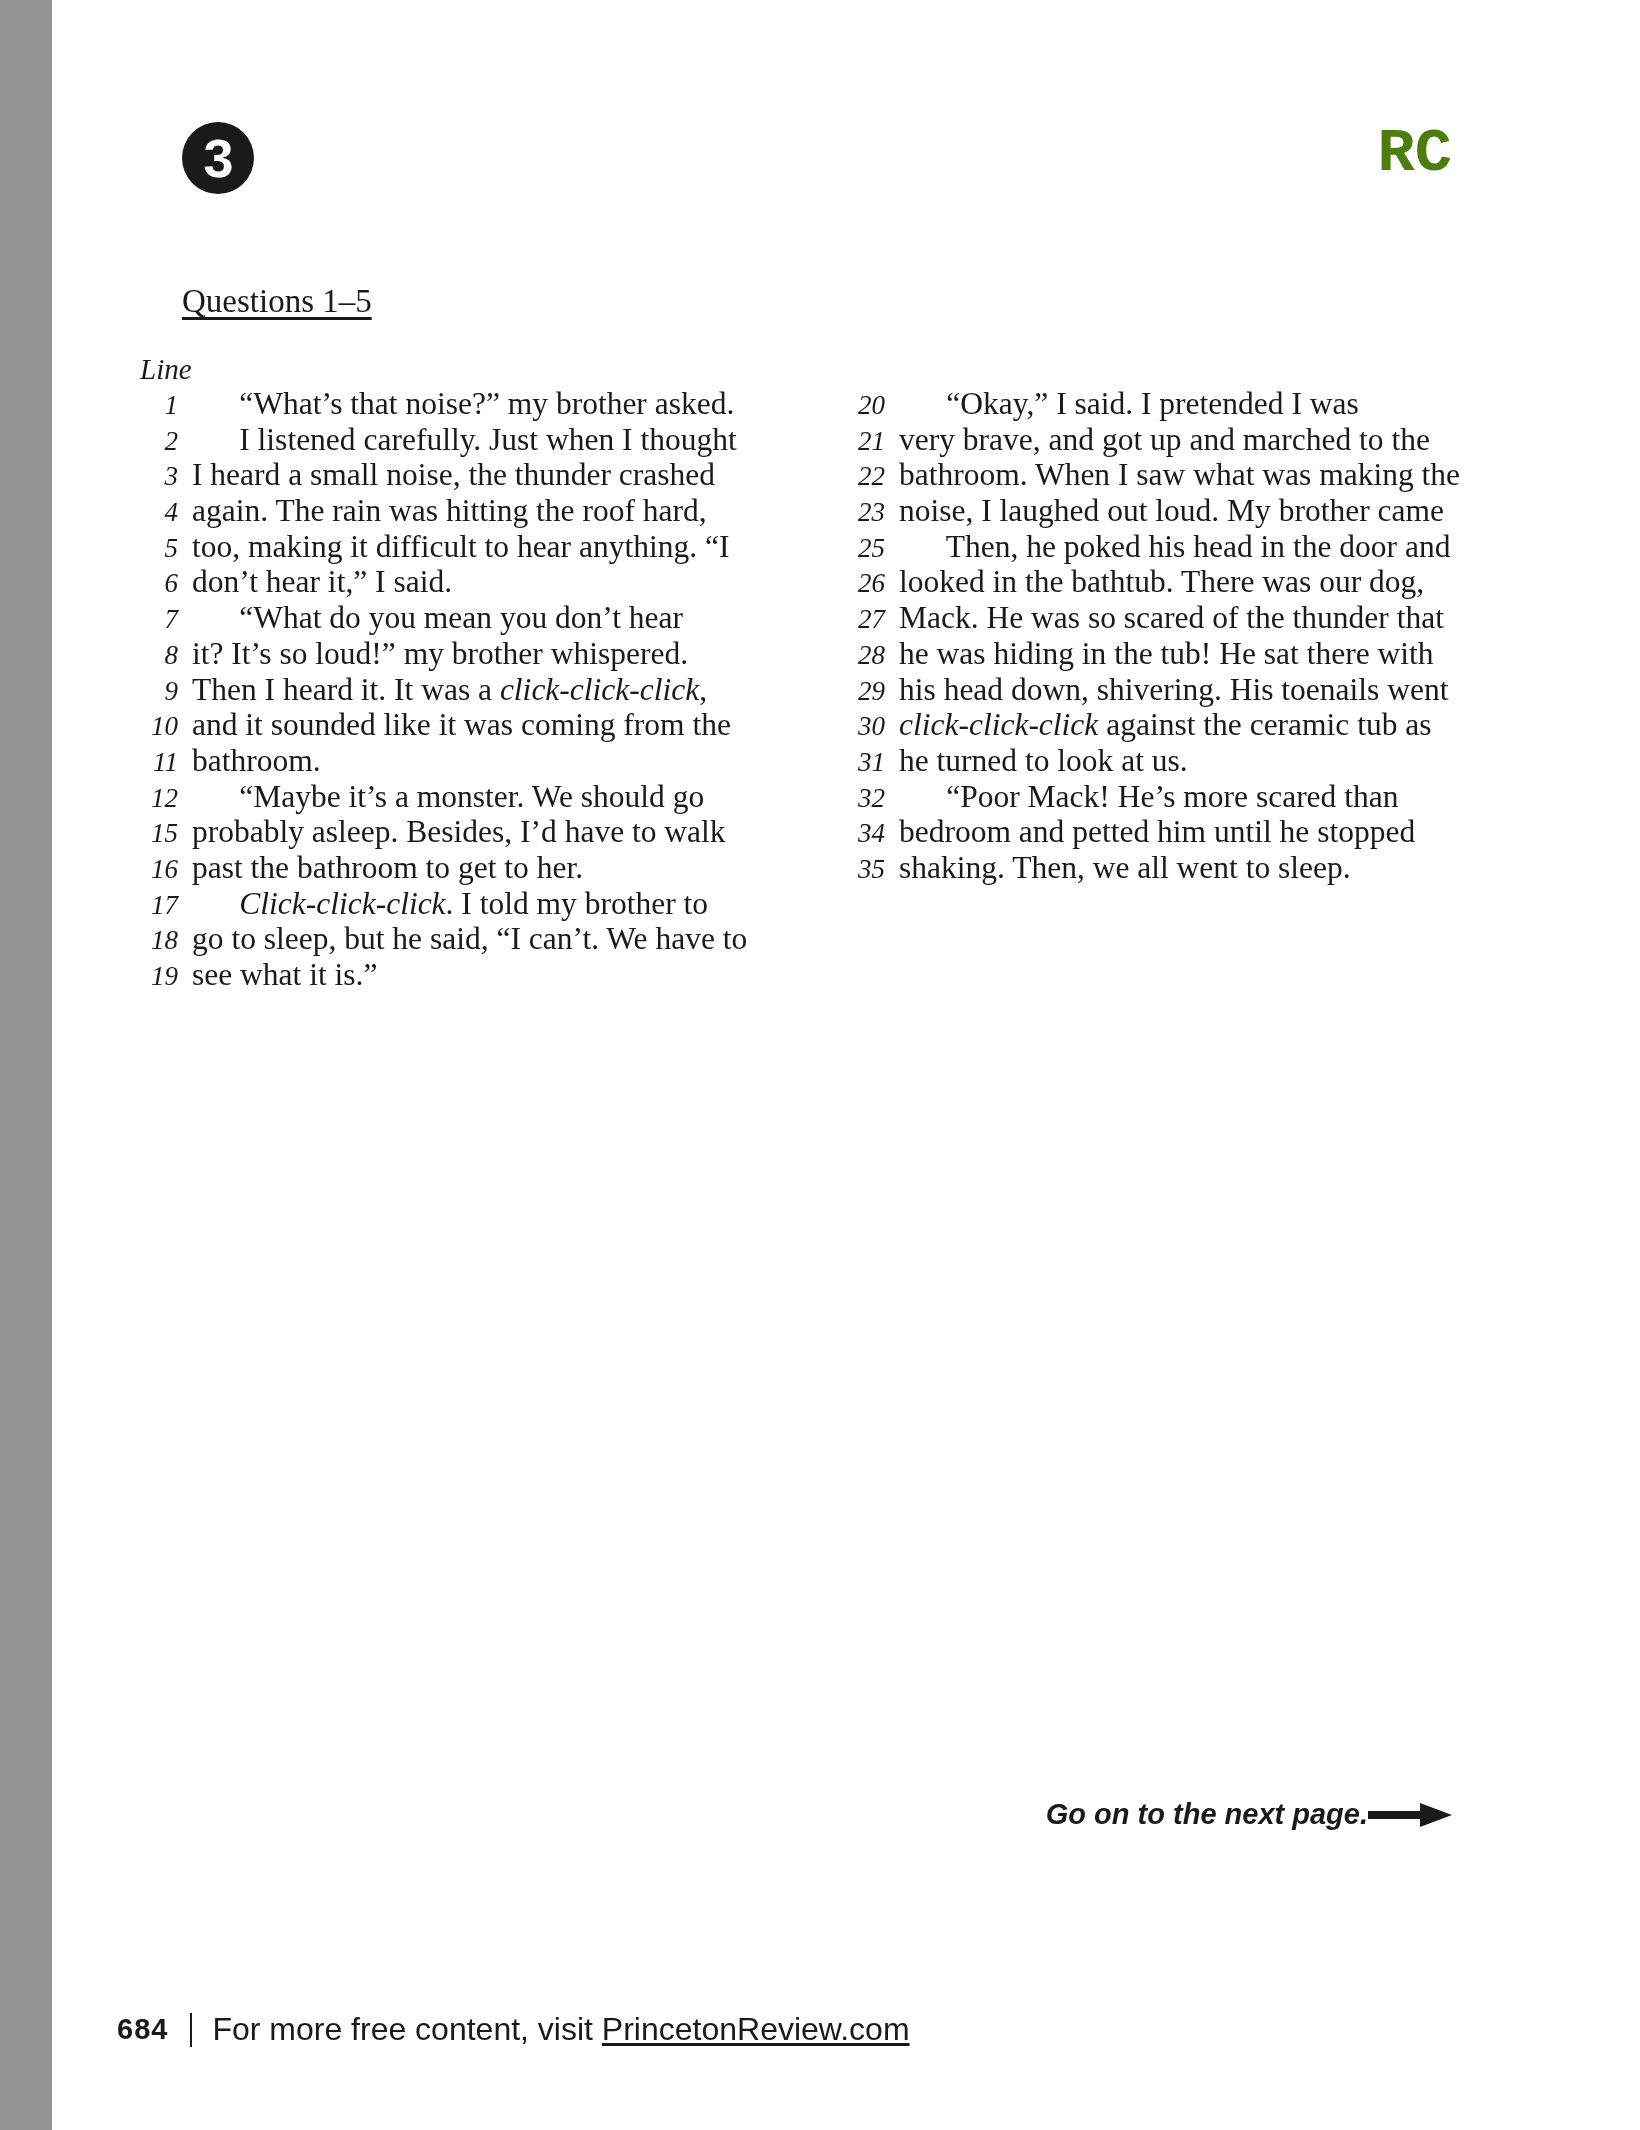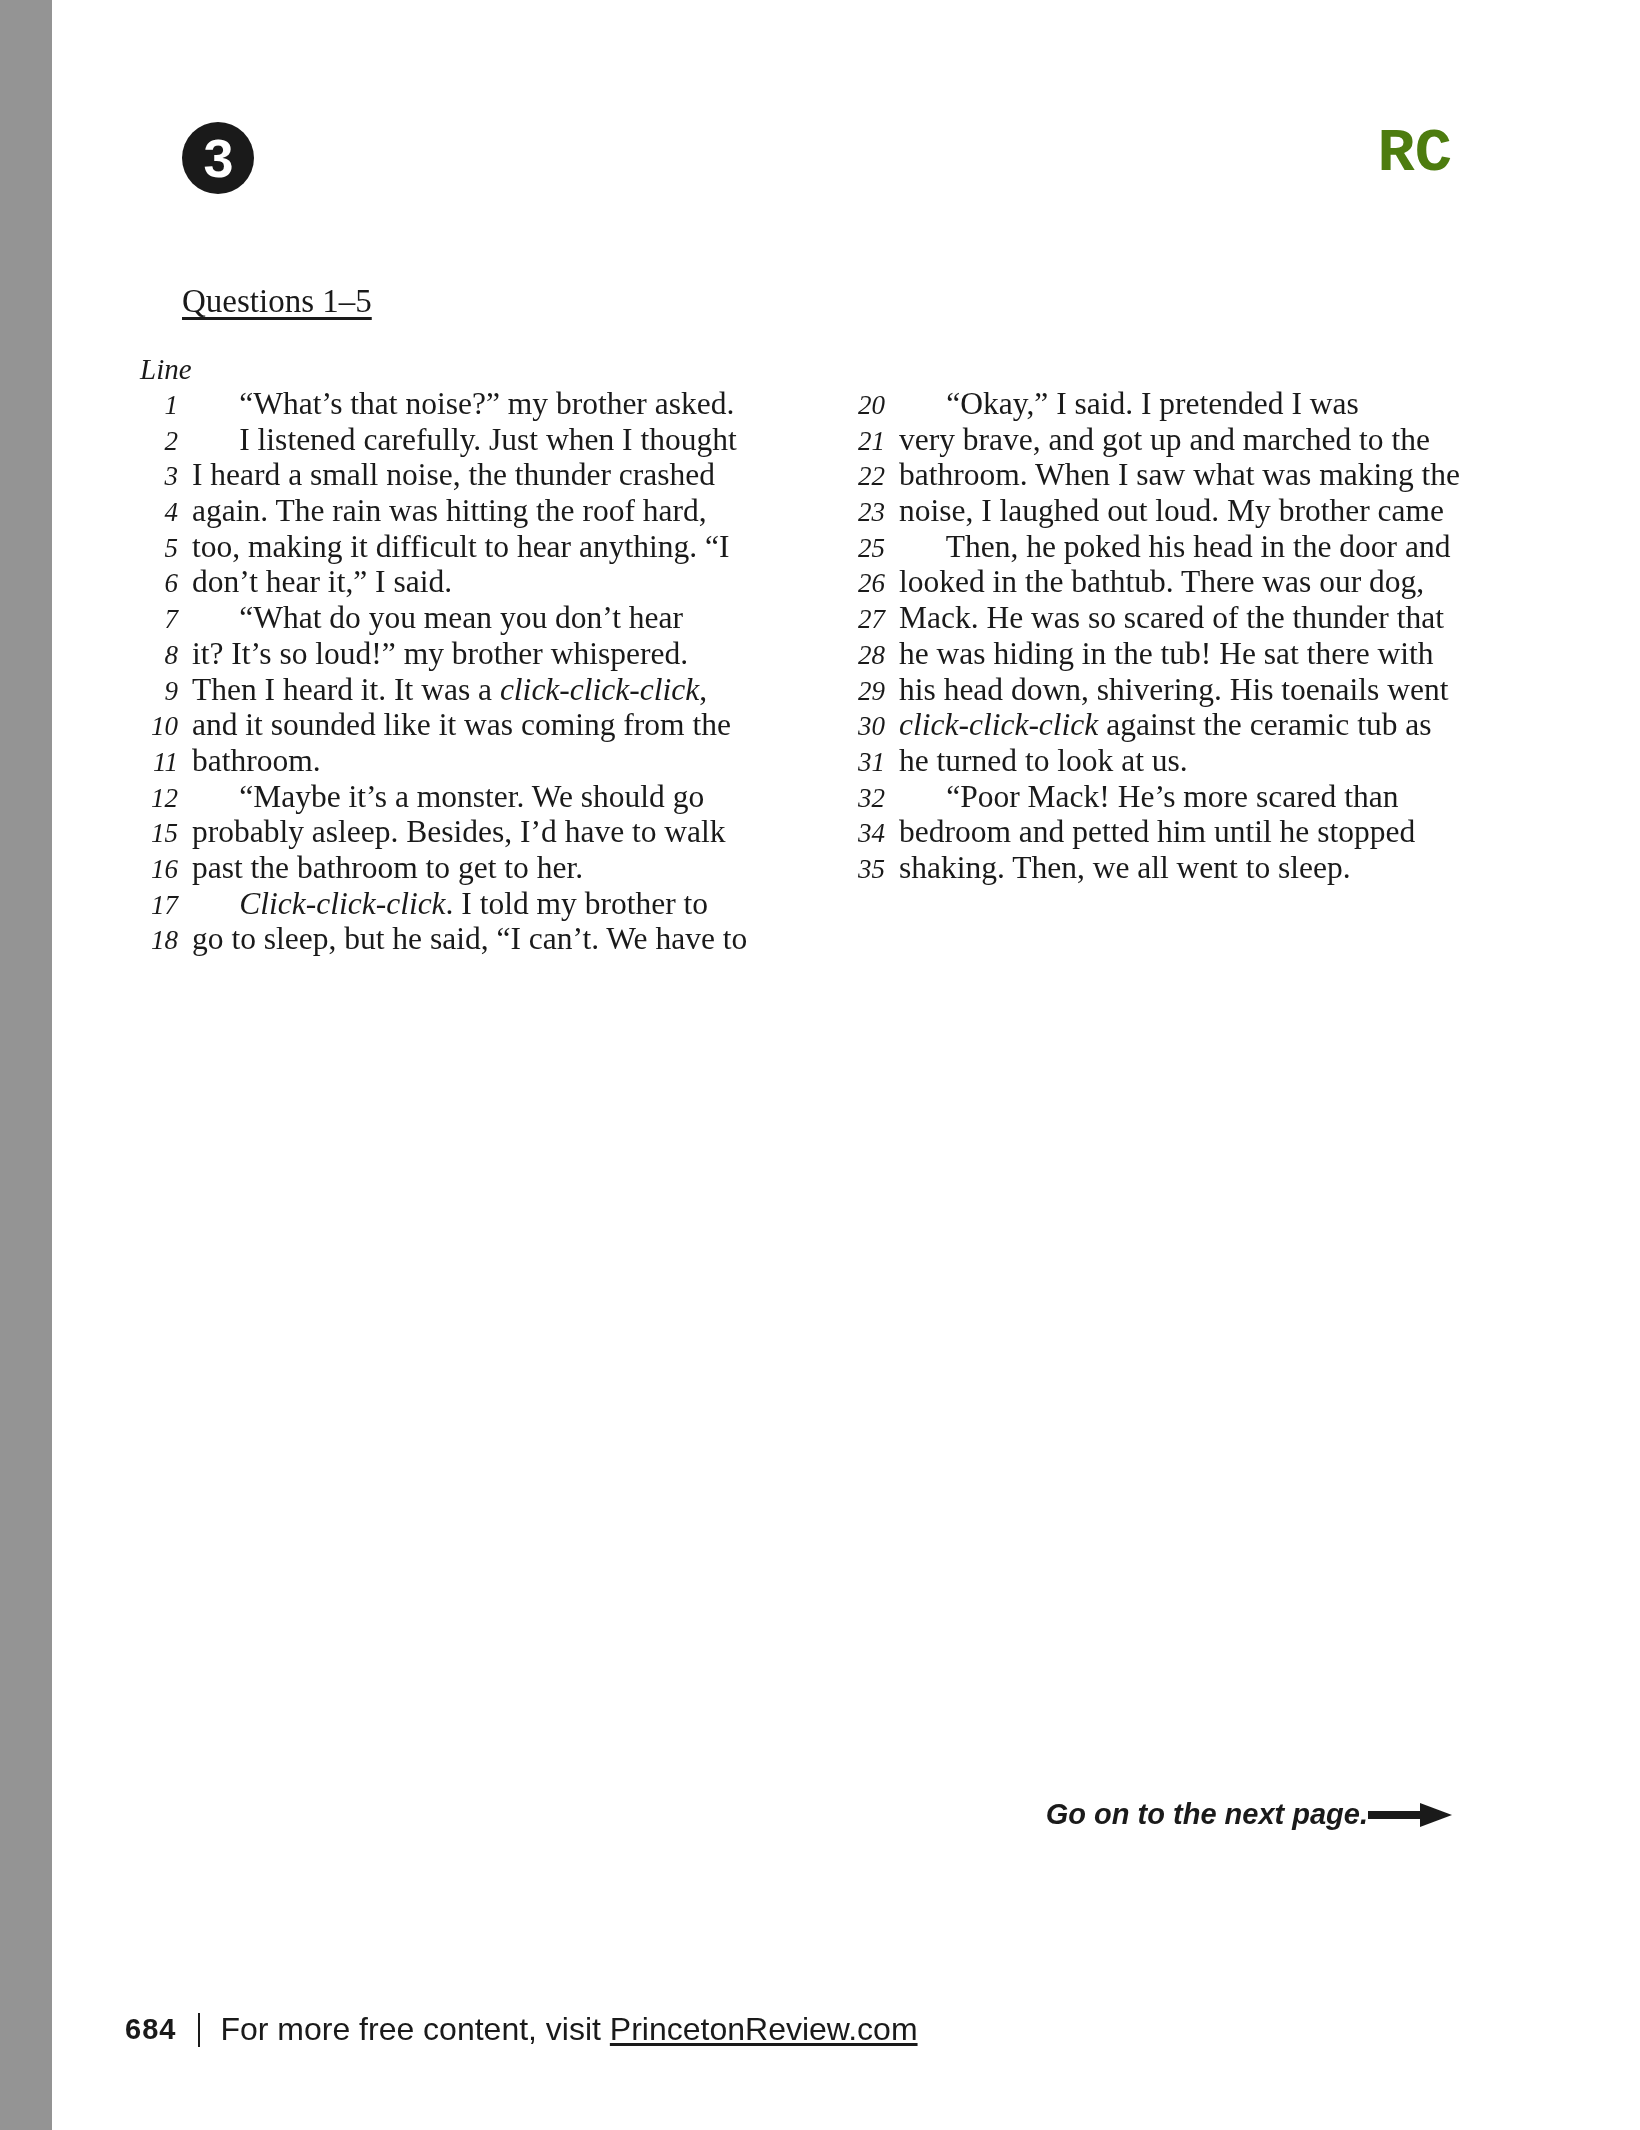--- a/index.html
+++ b/index.html
@@ -139,21 +139,20 @@
   }
 
   
   .footer {
     position: absolute;
     left: 65px;
     bottom: 82px;
     display: flex;
     align-items: center;
     font-family: "Liberation Sans", "DejaVu Sans", sans-serif;
-    margin-left: 8px;
   }
   .footer-page {
     font-size: 29px;
     font-weight: bold;
     letter-spacing: 1px;
     color: #1a1a1a;
   }
   .footer-rule {
     width: 2px;
     height: 34px;
@@ -243,20 +242,24 @@
         <span class="lnum">16</span>
         <span class="ptext">past the bathroom to get to her.</span>
       </div>
       <div class="prow">
         <span class="lnum">17</span>
         <span class="ptext">      <i>Click-click-click</i>. I told my brother to</span>
       </div>
       <div class="prow">
         <span class="lnum">18</span>
         <span class="ptext">go to sleep, but he said, “I can’t. We have to</span>
+      </div>
+      <div class="prow">
+        <span class="lnum">19</span>
+        <span class="ptext">see what it is.”</span>
       </div>
     </div>
   <div class="column col-right">
       <div class="prow">
         <span class="lnum">20</span>
         <span class="ptext">      “Okay,” I said. I pretended I was</span>
       </div>
       <div class="prow">
         <span class="lnum">21</span>
         <span class="ptext">very brave, and got up and marched to the</span>

